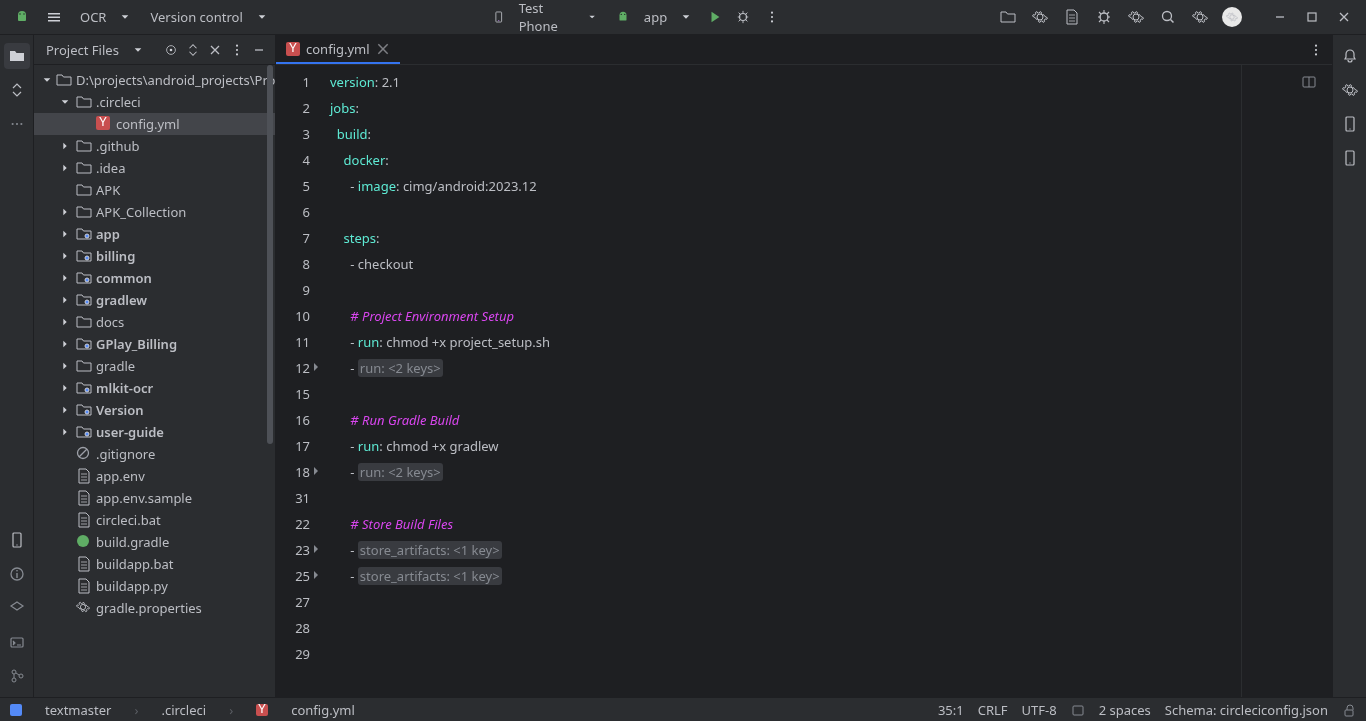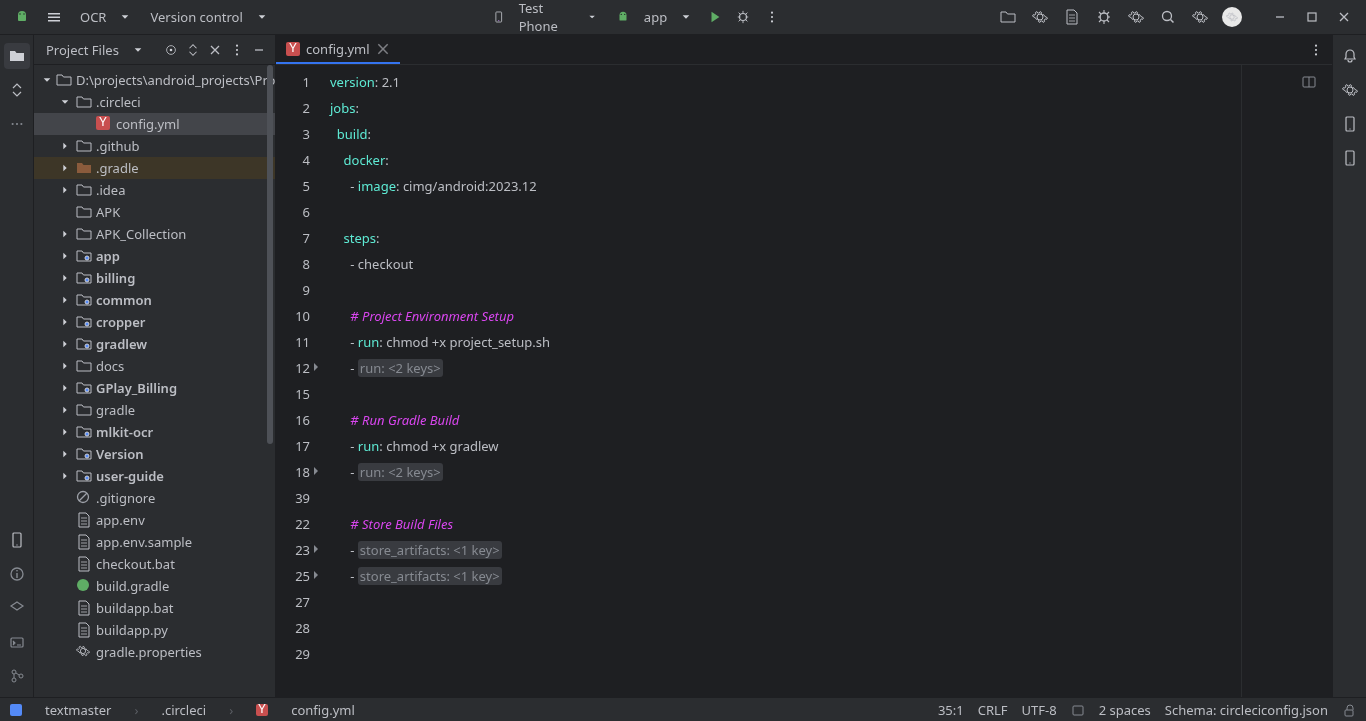--- a/index.html
+++ b/index.html
@@ -381,31 +381,20 @@
             <span class="chev">
               <svg width="10" height="10">
                 <use href="#i-chevright"></use>
               </svg>
             </span>
             <span class="folder-icon"><svg width="16" height="16" style="fill:none;stroke:#ced0d6">
                 <use href="#i-folder"></use>
               </svg></span>
             <span class="tree-label">.github</span>
           </div>
-          <div class="tree-row depth1 highlighted">
-            <span class="chev">
-              <svg width="10" height="10">
-                <use href="#i-chevright"></use>
-              </svg>
-            </span>
-            <span class="folder-icon"><svg width="16" height="16" style="fill:#8a5b3c">
-                <use href="#i-folder-fill"></use>
-              </svg></span>
-            <span class="tree-label">.gradle</span>
-          </div>
           <div class="tree-row depth1">
             <span class="chev">
               <svg width="10" height="10">
                 <use href="#i-chevright"></use>
               </svg>
             </span>
             <span class="folder-icon"><svg width="16" height="16" style="fill:none;stroke:#6f737a">
                 <use href="#i-folder"></use>
               </svg></span>
             <span class="tree-label">.idea</span>
@@ -453,31 +442,20 @@
           <div class="tree-row depth1">
             <span class="chev">
               <svg width="10" height="10">
                 <use href="#i-chevright"></use>
               </svg>
             </span>
             <span class="folder-icon"><svg width="16" height="16" style="fill:none;stroke:#ced0d6">
                 <use href="#i-module"></use>
               </svg></span>
             <span class="tree-label bold">common</span>
-          </div>
-          <div class="tree-row depth1">
-            <span class="chev">
-              <svg width="10" height="10">
-                <use href="#i-chevright"></use>
-              </svg>
-            </span>
-            <span class="folder-icon"><svg width="16" height="16" style="fill:none;stroke:#ced0d6">
-                <use href="#i-module"></use>
-              </svg></span>
-            <span class="tree-label bold">cropper</span>
           </div>
           <div class="tree-row depth1">
             <span class="chev">
               <svg width="10" height="10">
                 <use href="#i-chevright"></use>
               </svg>
             </span>
             <span class="folder-icon"><svg width="16" height="16" style="fill:none;stroke:#ced0d6">
                 <use href="#i-module"></use>
               </svg></span>
@@ -569,21 +547,21 @@
             <span class="folder-icon"><svg width="16" height="16" style="fill:none;stroke:#9da0a8">
                 <use href="#i-file"></use>
               </svg></span>
             <span class="tree-label">app.env.sample</span>
           </div>
           <div class="tree-row depth1">
             <span class="chev"></span>
             <span class="folder-icon"><svg width="16" height="16" style="fill:none;stroke:#9da0a8">
                 <use href="#i-file"></use>
               </svg></span>
-            <span class="tree-label">checkout.bat</span>
+            <span class="tree-label">circleci.bat</span>
           </div>
           <div class="tree-row depth1">
             <span class="chev"></span>
             <span class="folder-icon"><svg width="14" height="14">
                 <circle cx="7" cy="7" r="6" fill="#5fad65"></circle>
               </svg></span>
             <span class="tree-label">build.gradle</span>
           </div>
           <div class="tree-row depth1">
             <span class="chev"></span>
@@ -648,21 +626,21 @@
           <div class="ln">11</div>
           <div class="ln">12<svg class="fold" width="10" height="10" style="fill:#868a91">
               <use href="#i-chevright"></use>
             </svg></div>
           <div class="ln">15</div>
           <div class="ln">16</div>
           <div class="ln">17</div>
           <div class="ln">18<svg class="fold" width="10" height="10" style="fill:#868a91">
               <use href="#i-chevright"></use>
             </svg></div>
-          <div class="ln">39</div>
+          <div class="ln">31</div>
           <div class="ln">22</div>
           <div class="ln">23<svg class="fold" width="10" height="10" style="fill:#868a91">
               <use href="#i-chevright"></use>
             </svg></div>
           <div class="ln">25<svg class="fold" width="10" height="10" style="fill:#868a91">
               <use href="#i-chevright"></use>
             </svg></div>
           <div class="ln">27</div>
           <div class="ln">28</div>
           <div class="ln">29</div>

